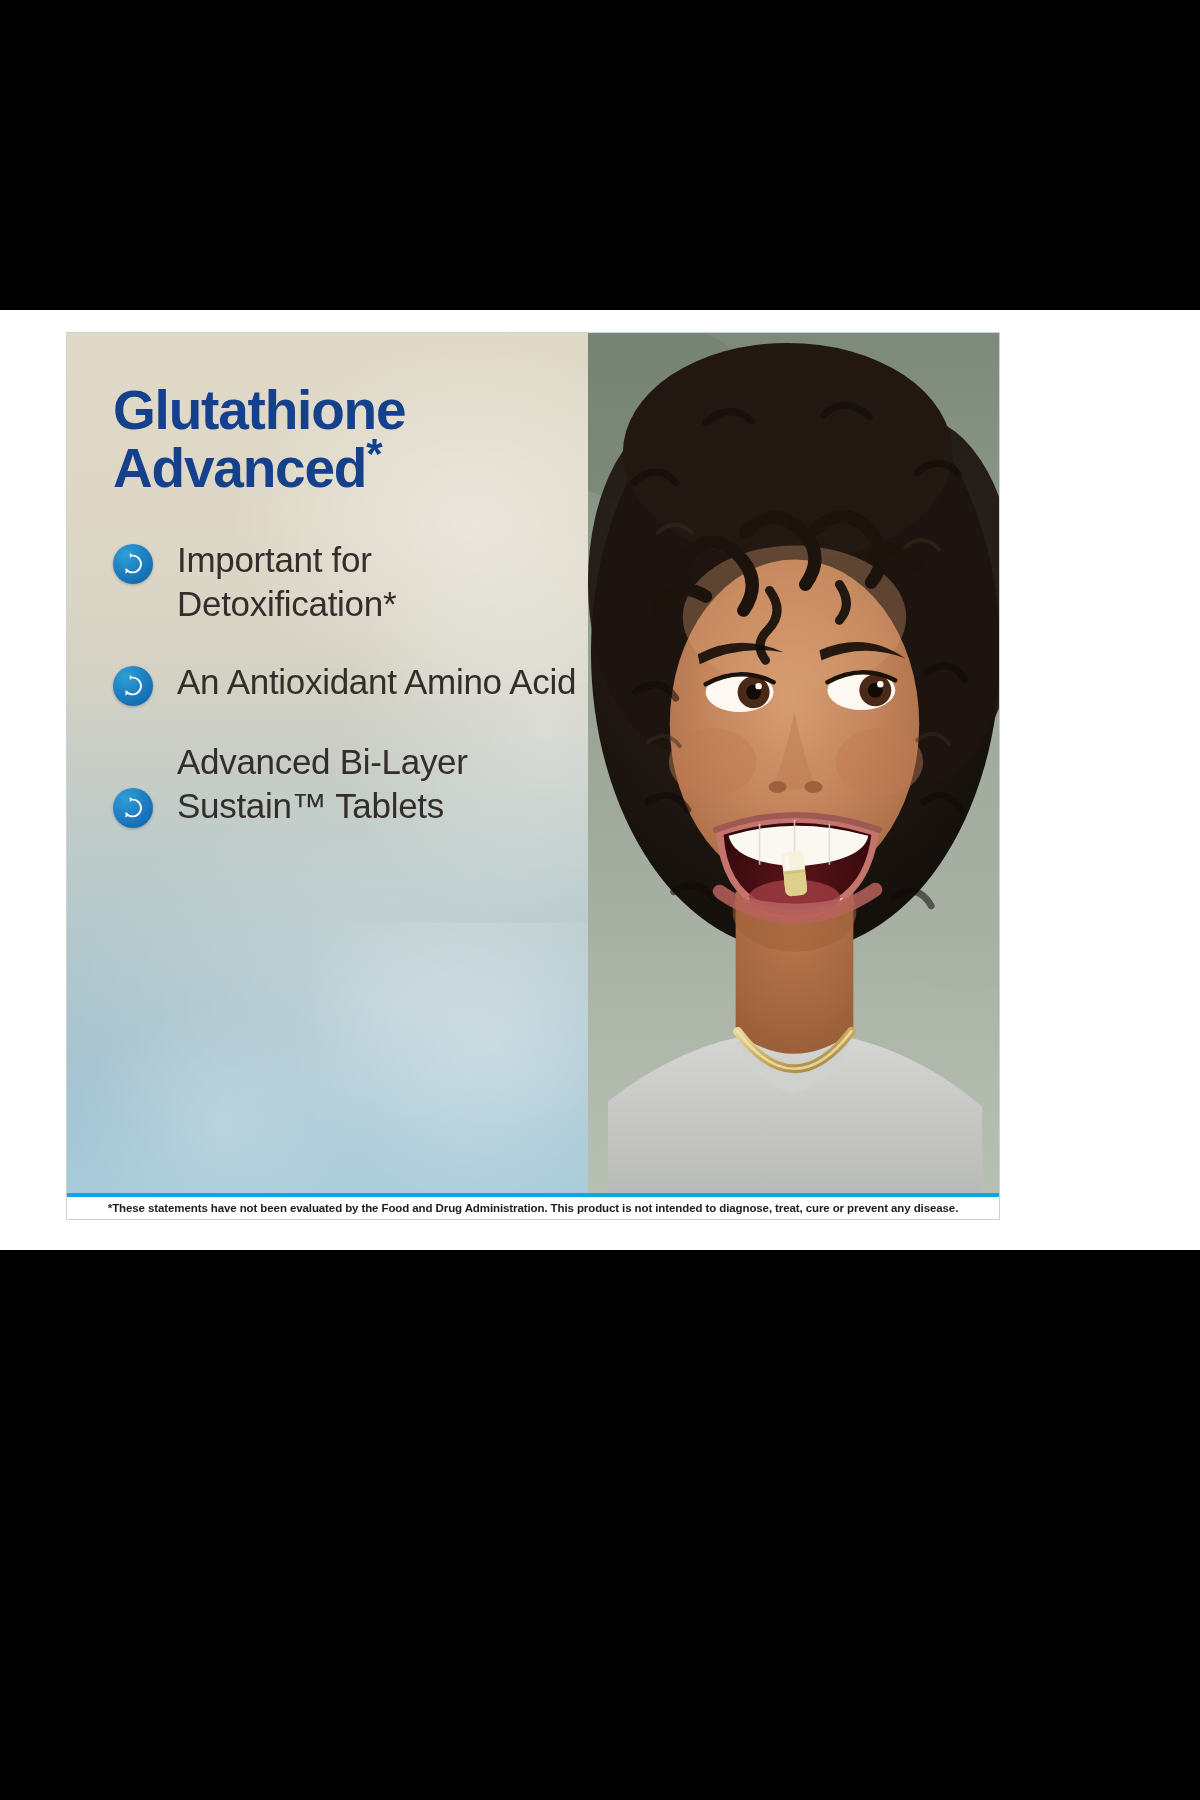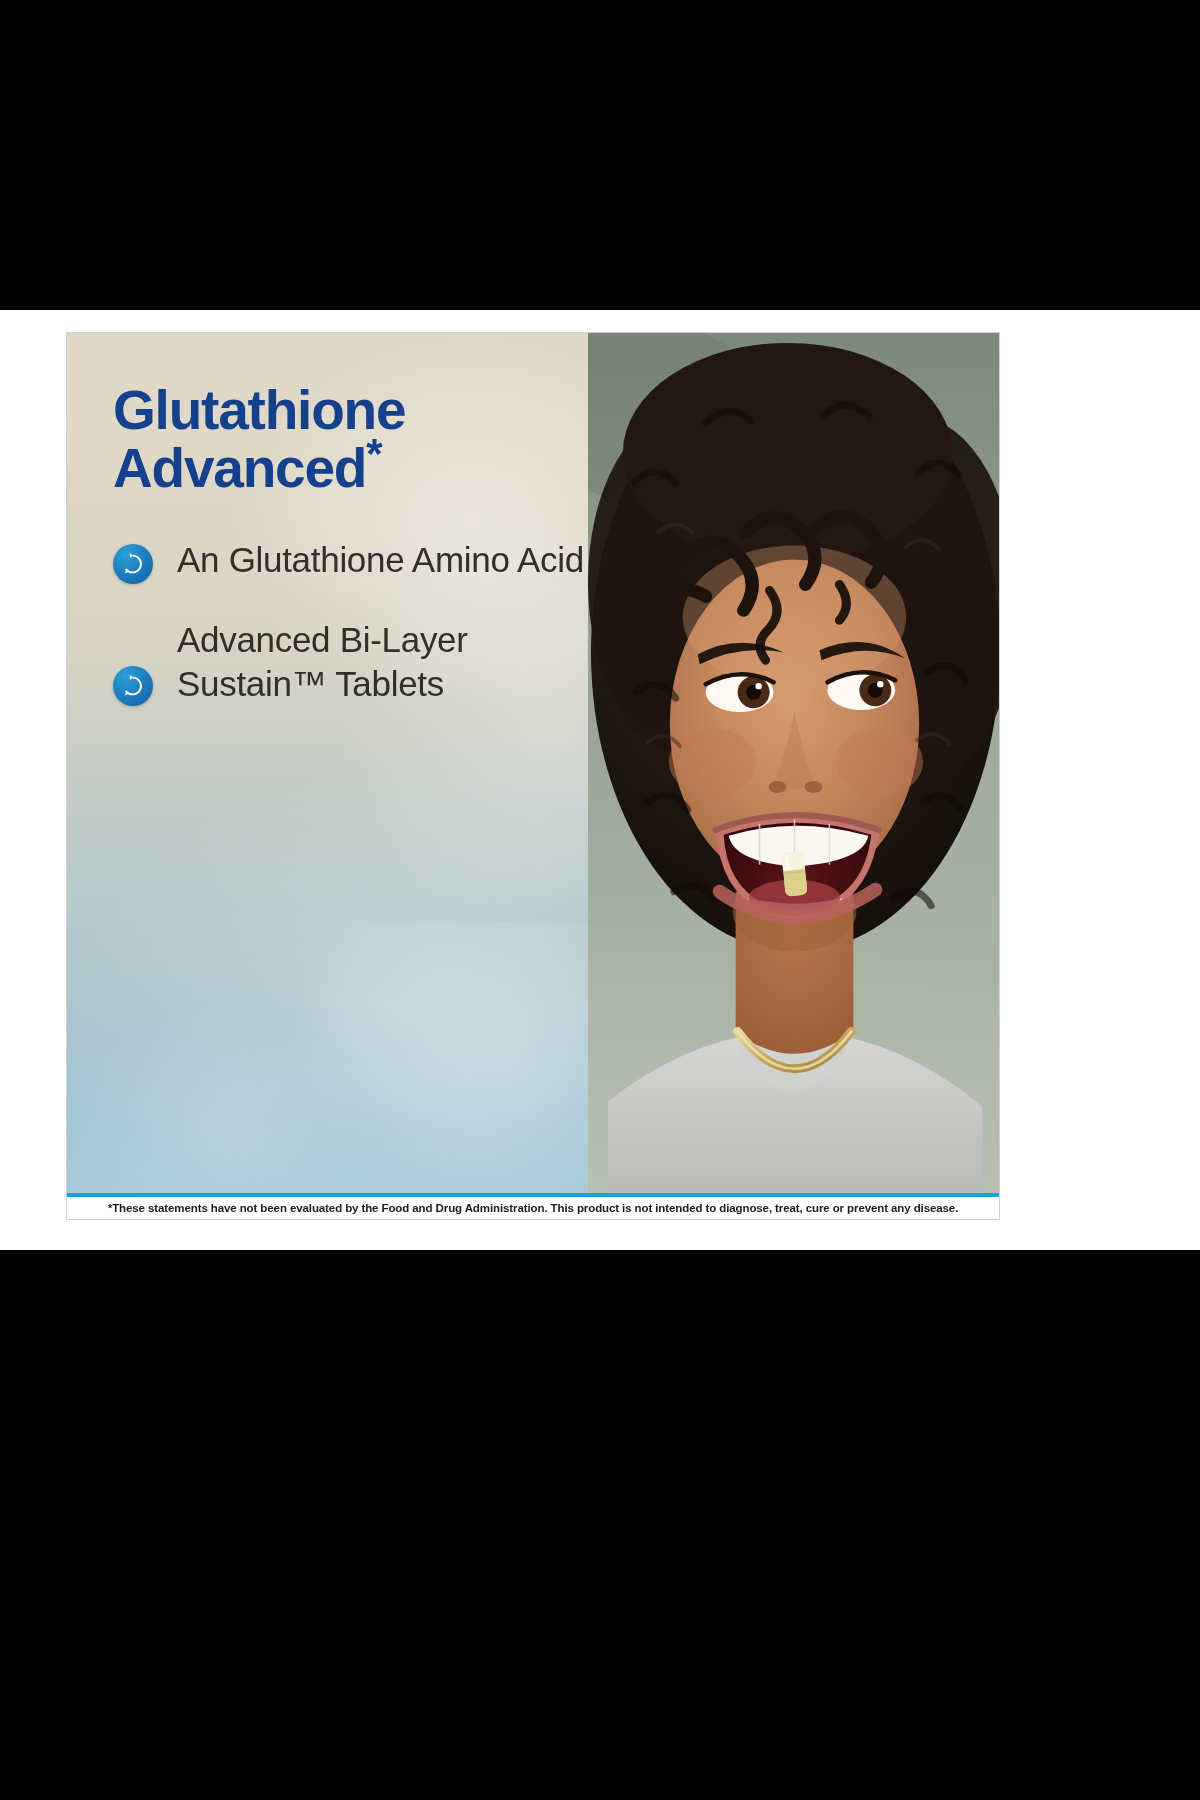--- a/index.html
+++ b/index.html
@@ -171,30 +171,40 @@
         <div id="left-panel">
           <div id="panel-content">
 
             <h1 class="headline">
               <span>Glutathione</span><br>
               <span>Advanced</span><span class="star">*</span>
             </h1>
 
             <ul id="bullets" style="list-style:none;">
 
-
               <li class="bullet">
                 <span class="bullet-icon">
                   <svg width="26" height="26" viewBox="0 0 26 26" aria-hidden="true">
                     <path d="M13 4.6 A8.4 8.4 0 1 1 6.1 18.4" fill="none" stroke="#ffffff" stroke-width="1.9" stroke-linecap="round"></path>
                     <path d="M13 4.6 l-3.3 -2.6 l0.2 4.9 z" fill="#ffffff"></path>
                     <path d="M6.1 18.4 l-1.0 4.1 l4.3 -2.3 z" fill="#ffffff"></path>
                   </svg>
                 </span>
-                <span class="bullet-text">An Glutathione Amino Acid</span>
+                <span class="bullet-text">Important for Detoxification*</span>
+              </li>
+
+              <li class="bullet">
+                <span class="bullet-icon">
+                  <svg width="26" height="26" viewBox="0 0 26 26" aria-hidden="true">
+                    <path d="M13 4.6 A8.4 8.4 0 1 1 6.1 18.4" fill="none" stroke="#ffffff" stroke-width="1.9" stroke-linecap="round"></path>
+                    <path d="M13 4.6 l-3.3 -2.6 l0.2 4.9 z" fill="#ffffff"></path>
+                    <path d="M6.1 18.4 l-1.0 4.1 l4.3 -2.3 z" fill="#ffffff"></path>
+                  </svg>
+                </span>
+                <span class="bullet-text">An Antioxidant Amino Acid</span>
               </li>
 
               <li class="bullet">
                 <span class="bullet-icon">
                   <svg width="26" height="26" viewBox="0 0 26 26" aria-hidden="true">
                     <path d="M13 4.6 A8.4 8.4 0 1 1 6.1 18.4" fill="none" stroke="#ffffff" stroke-width="1.9" stroke-linecap="round"></path>
                     <path d="M13 4.6 l-3.3 -2.6 l0.2 4.9 z" fill="#ffffff"></path>
                     <path d="M6.1 18.4 l-1.0 4.1 l4.3 -2.3 z" fill="#ffffff"></path>
                   </svg>
                 </span>

